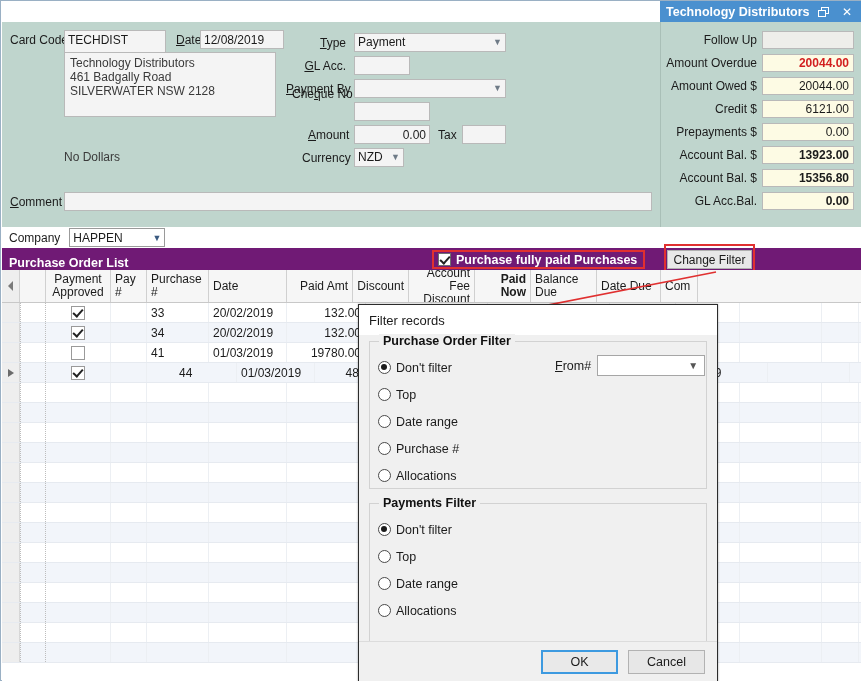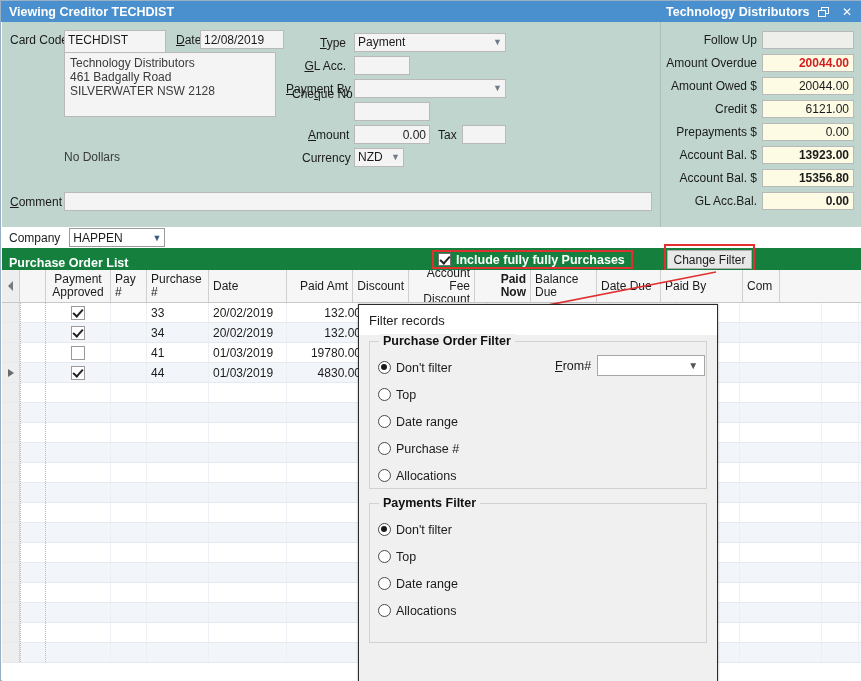--- a/index.html
+++ b/index.html
@@ -172,21 +172,21 @@
     font-size: 12px;
     padding: 0 3px;
     display: flex; align-items: center; justify-content: space-between;
   }
 
   
   #pol-header {
     position: absolute;
     left: 1px; top: 247px;
     width: 859px; height: 30px;
-    background: #15803d;
+    background: #701a75;
     color: #ffffff;
     display: flex;
     align-items: center;
   }
   #pol-title { margin-left: 7px; font-weight: bold; font-size: 12.5px; }
   #include-paid-wrap {
     position: absolute;
     left: 430px; top: 2px;
     height: 19px;
     display: flex; align-items: center;
@@ -426,23 +426,20 @@
     left: 420px; top: 268px;
     width: 300px; height: 62px;
     pointer-events: none;
   }
 </style>
 </head>
 <body>
 
 <div class="app">
 
-  <div class="titlebar" id="main-titlebar">
-    <span>Viewing Creditor TECHDIST</span>
-  </div>
 
   <div class="titlebar" id="panel-titlebar">
     <span>Technology Distributors</span>
     <span class="win-btns">
       <span class="win-btn">
           <span class="restore-glyph"></span>
         </span>
       <span class="win-btn">✕</span>
     </span>
   </div>
@@ -535,21 +532,21 @@
       <span>HAPPEN</span>
       <span class="arrow" style="color:#3a5a80;font-size:9px;">▼</span>
     </div>
   </div>
 
   <div id="pol-header">
     <span id="pol-title">Purchase Order List</span>
 
     <div id="include-paid-wrap">
       <span class="chk on"></span>
-      <span id="include-paid-label">Include fully fully Purchases</span>
+      <span id="include-paid-label">Purchase fully paid Purchases</span>
     </div>
 
     <div id="change-filter-wrap"></div>
     <div id="change-filter-btn">Change Filter</div>
   </div>
 
   <div id="grid">
     <div id="grid-head">
         <div class="hcell c indic" style="width: 18px; flex: 0 0 18px;">
           <span style="display:inline-block;width:0;height:0;border-right:5px solid #7a7a7a;border-top:5px solid transparent;border-bottom:5px solid transparent;"></span>
@@ -578,23 +575,20 @@
         </div>
         <div class="hcell r" style="width: 56px; flex: 0 0 56px; font-weight: bold;">
           <span>Paid Now</span>
         </div>
         <div class="hcell " style="width: 66px; flex: 0 0 66px;">
           <span>Balance Due</span>
         </div>
         <div class="hcell " style="width: 64px; flex: 0 0 64px;">
           <span>Date Due</span>
         </div>
-        <div class="hcell " style="width: 82px; flex: 0 0 82px;">
-          <span>Paid By</span>
-        </div>
         <div class="hcell " style="width: 37px; flex: 0 0 37px;">
           <span>Com</span>
         </div>
       </div>
     <div id="grid-body">
         <div class="grow">
           <div class="gcell c indic" style="width: 18px; flex: 0 0 18px;"></div>
           <div class="gcell c dragc" style="width: 26px; flex: 0 0 26px;"></div>
           <div class="gcell c" style="width: 65px; flex: 0 0 65px;">
             <span class="chk on" style="width: 14px; height: 14px; border-color: rgb(154, 154, 154);"></span>
@@ -676,21 +670,21 @@
         </div>
         <div class="grow alt">
           <div class="gcell c indic" style="width: 18px; flex: 0 0 18px;">
             <span class="arrow-marker"></span>
           </div>
           <div class="gcell c dragc" style="width: 26px; flex: 0 0 26px;"></div>
           <div class="gcell c" style="width: 65px; flex: 0 0 65px;">
             <span class="chk on" style="width: 14px; height: 14px; border-color: rgb(154, 154, 154);"></span>
           </div>
           <div class="gcell " style="width: 36px; flex: 0 0 36px;"></div>
-          <div class="gcell " style="width: 62px; flex: 0 0 62px;">
+          <div class="gcell " style="width: 62px; flex: 0 0 62px; margin-left: 28px;">
             <span>44</span>
           </div>
           <div class="gcell " style="width: 78px; flex: 0 0 78px;">
             <span>01/03/2019</span>
           </div>
           <div class="gcell r" style="width: 79px; flex: 0 0 79px;">
             <span>4830.00</span>
           </div>
           <div class="gcell r" style="width: 66px; flex: 0 0 66px;">
             <span>48</span>
@@ -1008,15 +1002,19 @@
             </div>
             <div class="radio-row">
               <span class="radio"></span>
               <span class="radio-label">Allocations</span>
             </div>
           </div>
       </div>
 
     </div>
 
+    <div id="dialog-footer">
+      <div class="dlg-btn default">OK</div>
+      <div class="dlg-btn">Cancel</div>
+    </div>
   </div>
 
 </div>
 
 </body></html>

